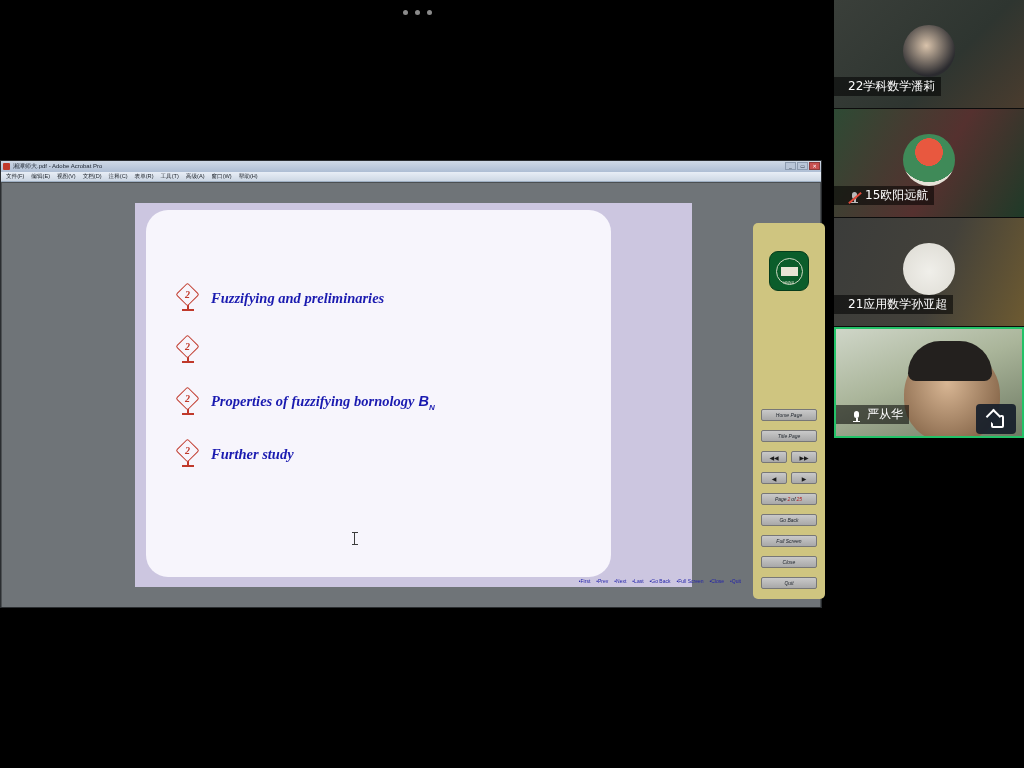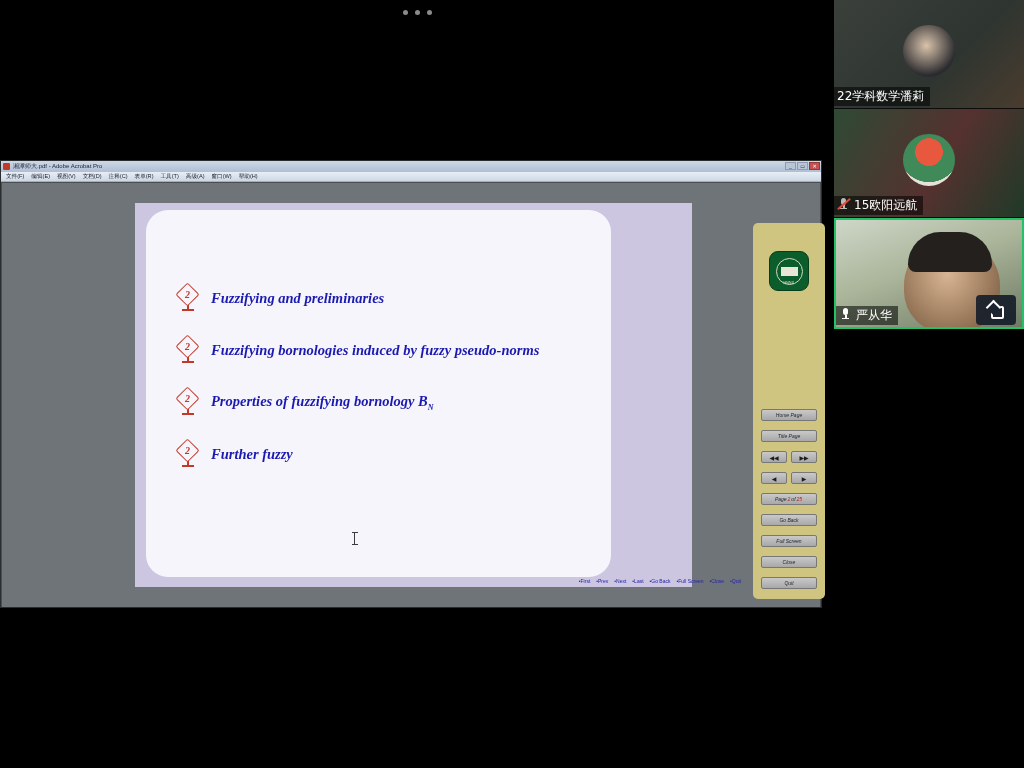--- a/index.html
+++ b/index.html
@@ -33,21 +33,21 @@
   #slide { position:absolute; left:133px; top:20px; width:557px; height:384px; background:#ccc6e0; }
   #slide-white { position:absolute; left:11px; top:7px; width:465px; height:367px; background:#f7f5fc; border-radius:22px; }
 
   .bullet-row { position:absolute; display:flex; align-items:center; gap:13px; }
   .sign { width:20px; height:26px; position:relative; flex:0 0 auto; }
   .sign .post { position:absolute; left:9px; top:10px; width:2px; height:16px; background:#c0392b; }
   .sign .base { position:absolute; left:4px; top:24px; width:12px; height:2px; background:#c0392b; }
   .sign .diam { position:absolute; left:1px; top:1px; width:17px; height:17px; border:1.6px solid #c0392b; transform:rotate(45deg); border-radius:2px; background:#f7f5fc; }
   .sign .z { position:absolute; left:0; top:1px; width:19px; height:17px; display:flex; align-items:center; justify-content:center; font:italic bold 10px "Liberation Serif",serif; color:#c0392b; }
   .btext { font:italic bold 14.5px "Liberation Serif", serif; color:#1a1ab0; white-space:nowrap; }
-  .btext .scr { font-family:Liberation Serif, serif; font-style:italic;margin-top:14px; }
+  .btext .scr { font-family:Liberation Sans, sans-serif; font-style:italic;margin-top:14px; }
   .btext sub { font-size:8px; font-style:italic; }
 
   #caret { position:absolute; left:352px; top:349px; width:1px; height:13px; background:#3c3c3c; }
   #caret:before, #caret:after { content:""; position:absolute; left:-2.5px; width:6px; height:1px; background:#3c3c3c; }
   #caret:before { top:0; } #caret:after { bottom:0; }
 
   
   #navpanel { position:absolute; left:618px; top:20px; width:72px; height:376px; background:#cfc580; border-radius:5px; }
   #logo { position:absolute; left:16px; top:28px; width:40px; height:40px; border-radius:9px; background:#0b5d2b; border:1.5px solid #063d1c; display:flex; align-items:center; justify-content:center; }
   #logo .inner { width:27px; height:27px; border-radius:50%; border:1.2px solid #cfd9c2; display:flex; align-items:center; justify-content:center; }
@@ -60,21 +60,21 @@
   .pagebtn .pg { color:#b02020; padding:0 1px; }
 
   #slide-footer { position:absolute; left:11px; bottom:2px; width:600px; height:9px; display:flex; align-items:center; justify-content:flex-end; gap:6px; padding-right:5px; }
   #slide-footer span { font-size:5px; color:#2222aa; white-space:nowrap; }
 
   
   #participants { position:absolute; left:834px; top:0; width:190px; height:768px; }
   .tile { position:relative; width:190px; height:109px; overflow:hidden; border-bottom:1px solid #0c0c0c; }
   .tile .bg { position:absolute; inset:0; }
   .avatar { position:absolute; left:50%; top:50%; transform:translate(-50%,-56%); width:52px; height:52px; border-radius:50%; overflow:hidden; }
-  .namebar { position:absolute; left:0; bottom:2px; display:flex; align-items:flex-start; gap:4px; background:rgba(0,0,0,.55); padding:1px 6px 1px 3px; }
+  .namebar { position:absolute; left:0; bottom:12px; display:flex; align-items:flex-end; gap:4px; background:rgba(0,0,0,.55); padding:1px 6px 1px 14px; }
   .namebar .nm { font-size:12px; color:#fff; font-family:"DejaVu Sans", sans-serif; white-space:nowrap; }
   .hostbadge { width:17px; height:17px; background:#ef7b1f; display:flex; align-items:center; justify-content:center; margin-right:1px; }
   .hostbadge .b1 { width:5px; height:5px; border-radius:50%; background:#fff; box-shadow:0 6px 0 -1px #fff; position:relative; }
   .mic { width:13px; height:13px; position:relative; flex:0 0 auto; }
   .mic .body { position:absolute; left:4px; top:1px; width:5px; height:7px; border-radius:2.5px; background:#cfcfcf; }
   .mic .stand { position:absolute; left:6px; top:8px; width:1.5px; height:3px; background:#cfcfcf; }
   .mic .base { position:absolute; left:3px; top:10.5px; width:7px; height:1.5px; background:#cfcfcf; }
   .mic.muted .body, .mic.muted .stand, .mic.muted .base { background:#b9b9b9; }
   .mic.muted .slash { position:absolute; left:-1px; top:6px; width:16px; height:2px; background:#e04a3a; transform:rotate(-40deg); }
   .mic.active .body, .mic.active .stand, .mic.active .base { background:#ffffff; }
@@ -141,21 +141,20 @@
               <span class="btext lbl">Fuzzifying and preliminaries</span>
             </div>
 
             <div class="bullet-row" style="left:32px; top:127px;">
               <span class="sign">
                 <i class="post"></i>
                   <i class="base"></i>
                   <i class="diam"></i>
                   <i class="z">2</i>
               </span>
-              <span class="btext lbl">Fuzzifying bornologies induced by fuzzy pseudo-norms</span>
             </div>
 
             <div class="bullet-row" style="left:32px; top:179px;">
               <span class="sign">
                 <i class="post"></i>
                   <i class="base"></i>
                   <i class="diam"></i>
                   <i class="z">2</i>
               </span>
               <span class="btext">
@@ -163,21 +162,21 @@
               </span>
             </div>
 
             <div class="bullet-row" style="left:32px; top:231px;">
               <span class="sign">
                 <i class="post"></i>
                   <i class="base"></i>
                   <i class="diam"></i>
                   <i class="z">2</i>
               </span>
-              <span class="btext lbl">Further fuzzy</span>
+              <span class="btext lbl">Further study</span>
             </div>
 
           </div>
 
           <div id="navpanel">
 
             <div id="logo">
               <span class="inner">
                   <span class="bldg"></span>
                 </span>
@@ -244,20 +243,27 @@
         <span class="mic muted">
             <i class="body"></i>
             <i class="stand"></i>
             <i class="base"></i>
             <i class="slash"></i>
           </span>
         <span class="nm lbl">15欧阳远航</span>
       </div>
     </div>
 
+    <div class="tile">
+      <div class="bg" style="background:linear-gradient(110deg,#3b3c3a,#43413a 55%,#6d5a31);"></div>
+      <div class="avatar" style="background:radial-gradient(circle at 50% 55%,#f0efea,#dcdad2);"></div>
+      <div class="namebar">
+        <span class="nm lbl">21应用数学孙亚超</span>
+      </div>
+    </div>
 
 
 
     <div class="tile speaking">
       <div class="bg" style="background:linear-gradient(160deg,#cfd6c8,#aab59a 45%,#6e7a63);"></div>
       <div style="position:absolute;right:22px;top:18px;width:96px;height:95px;border-radius:50% 50% 44% 44%;background:radial-gradient(ellipse at 45% 38%,#d8b694,#8a6a4d 75%);"></div>
       <div style="position:absolute;right:30px;top:12px;width:84px;height:40px;border-radius:42px 42px 10px 10px;background:#23201e;"></div>
       <div class="namebar">
         <span class="mic active">
             <i class="body"></i>

